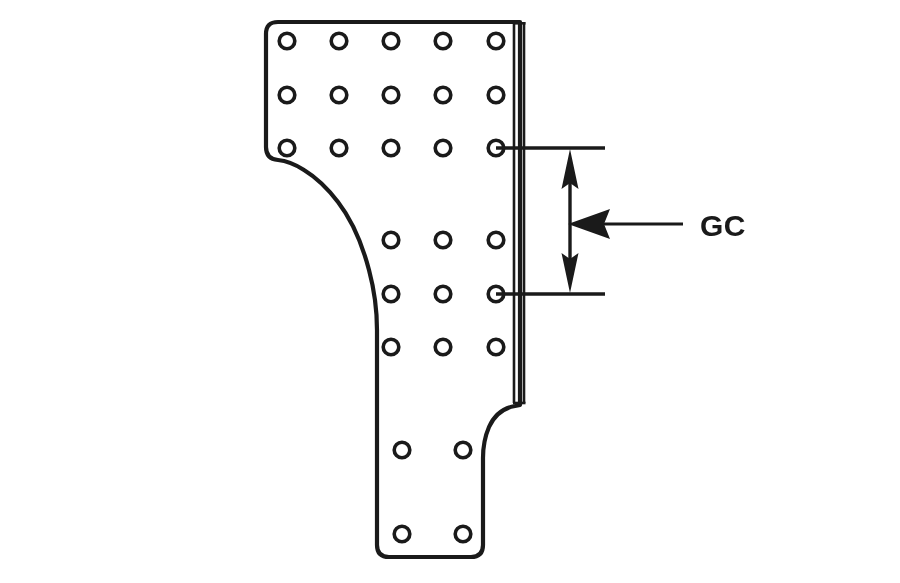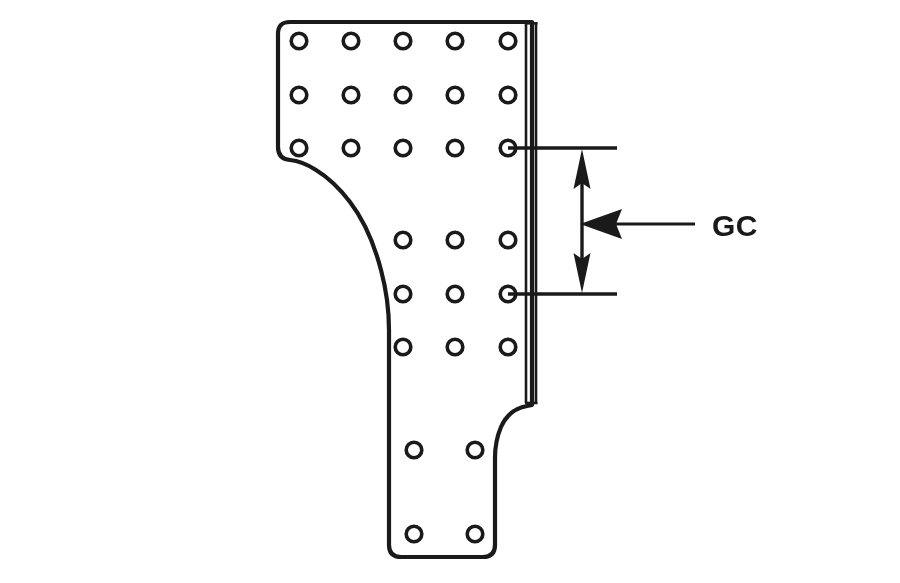--- a/index.html
+++ b/index.html
@@ -13,21 +13,20 @@
     height: 583px;
     font-family: "Liberation Sans", sans-serif;
     overflow: hidden;
     position: relative;
   }
   #drawing-root {
     position: relative;
     width: 884px;
     height: 583px;
     background: #ffffff;
-    padding-left: 12px;
   }
   svg#drawing-canvas {
     display: block;
     width: 900px;
     height: 583px;
   }
   .part-outline {
     fill: #ffffff;
     stroke: #1a1a1a;
     stroke-width: 4.2;

